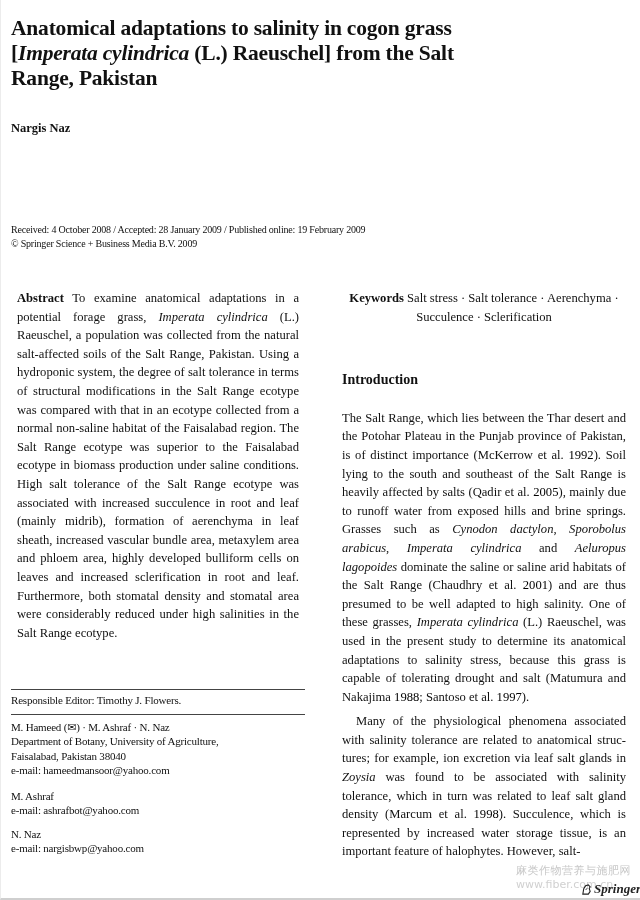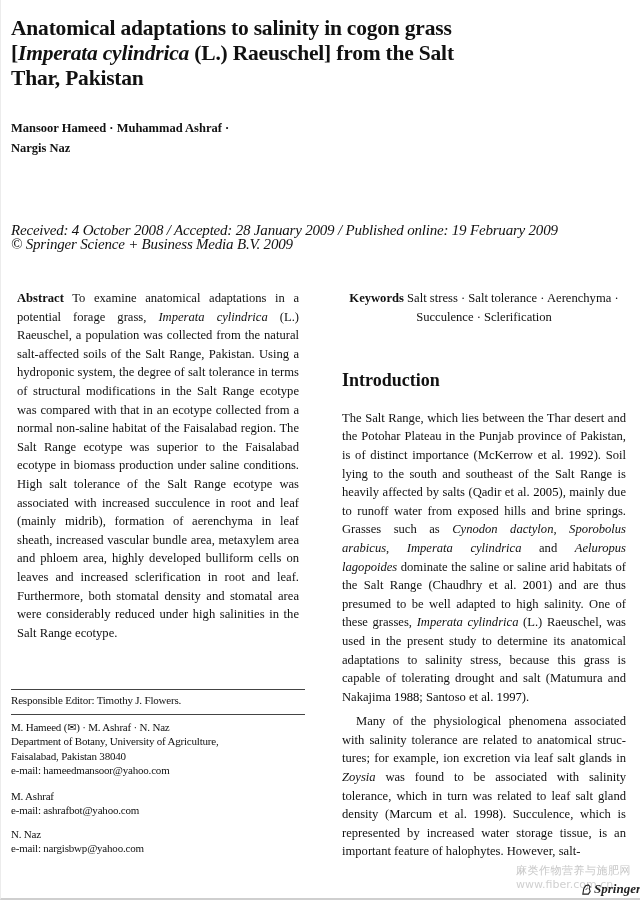--- a/index.html
+++ b/index.html
@@ -15,34 +15,34 @@
     position: absolute; left: 10px; top: 16px; width: 560px;
     font-size: 21.5px; font-weight: bold; line-height: 25px; letter-spacing: -0.2px;
   }
   .title i { font-weight: bold; }
   .authors {
     position: absolute; left: 10px; top: 118px; width: 300px;
     font-size: 12.5px; font-weight: bold; line-height: 20px;
   }
   .received {
     position: absolute; left: 10px; top: 223px; width: 620px;
-    font-size: 15px; line-height: 14px; letter-spacing: -0.2px; font-style: italic;
+    font-size: 10px; line-height: 14px; letter-spacing: -0.2px;
   }
   .col-left {
     position: absolute; left: 10px; top: 283px; width: 294px;
     font-size: 12.6px; line-height: 18.6px; text-align: justify;
   }
   .col-right {
     position: absolute; left: 335px; top: 283px; width: 296px;
     font-size: 12.6px; line-height: 18.6px; text-align: justify;
   }
   p { margin: 6px; }
   .kw-label, .abs-label { font-weight: bold; }
   .kw { text-align: center; }
-  .intro-heading { font-weight: bold; margin-top: 45px; font-size: 18px; }
+  .intro-heading { font-weight: bold; margin-top: 45px; font-size: 14px; }
   .intro-p1 { margin-top: 19px; }
   .indent { text-indent: 14px; }
   .cite { color: #000000; }
   .rule { position: absolute; left: 10px; width: 294px; height: 0; border-top: 1.6px solid #444; }
   .footnote {
     position: absolute; left: 10px; width: 300px;
     font-size: 11px; line-height: 14.3px; letter-spacing: -0.2px;
   }
   .watermark-cn {
     position: absolute; left: 515px; top: 863px; font-family: Liberation Sans, sans-serif;
@@ -59,25 +59,24 @@
   .springer-icon { width: 11px; height: 11px; }
 </style>
 </head>
 <body>
 
 <div class="page">
 
   <div class="title">
     <span>Anatomical adaptations to salinity in cogon grass</span><br>
     <span>[</span><i>Imperata cylindrica</i><span> (L.) Raeuschel] from the Salt</span><br>
-    <span>Thar, Pakistan</span>
+    <span>Range, Pakistan</span>
   </div>
 
   <div class="authors">
-    <div>Mansoor Hameed · Muhammad Ashraf ·</div>
     <div>Nargis Naz</div>
   </div>
 
   <div class="received">
     <div>Received: 4 October 2008 / Accepted: 28 January 2009 / Published online: 19 February 2009</div>
     <div>© Springer Science + Business Media B.V. 2009</div>
   </div>
 
   <div class="col-left">
     <p>

